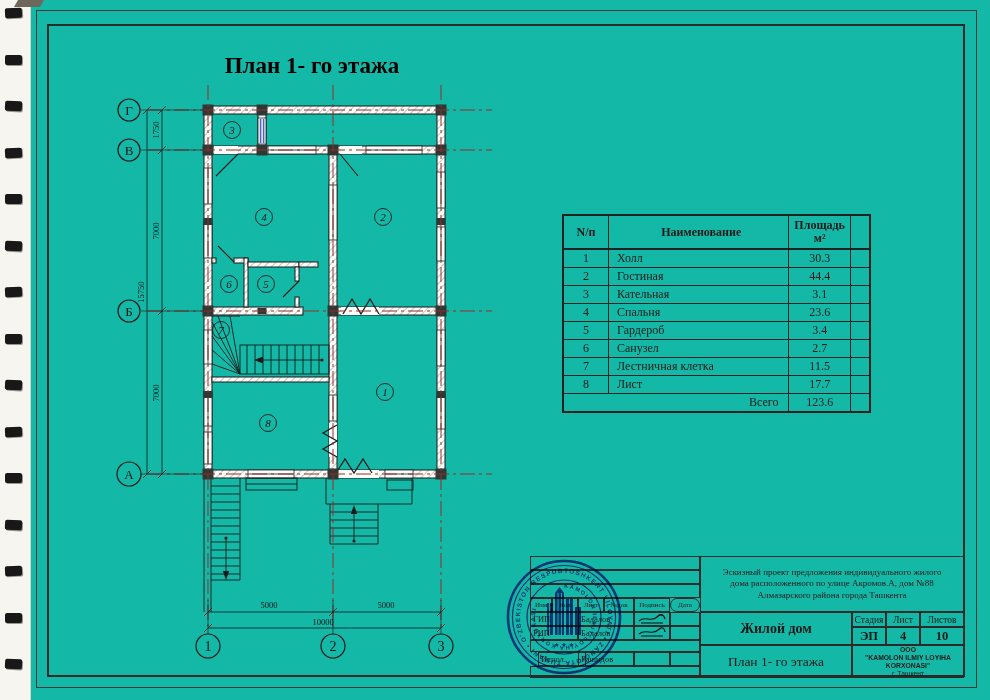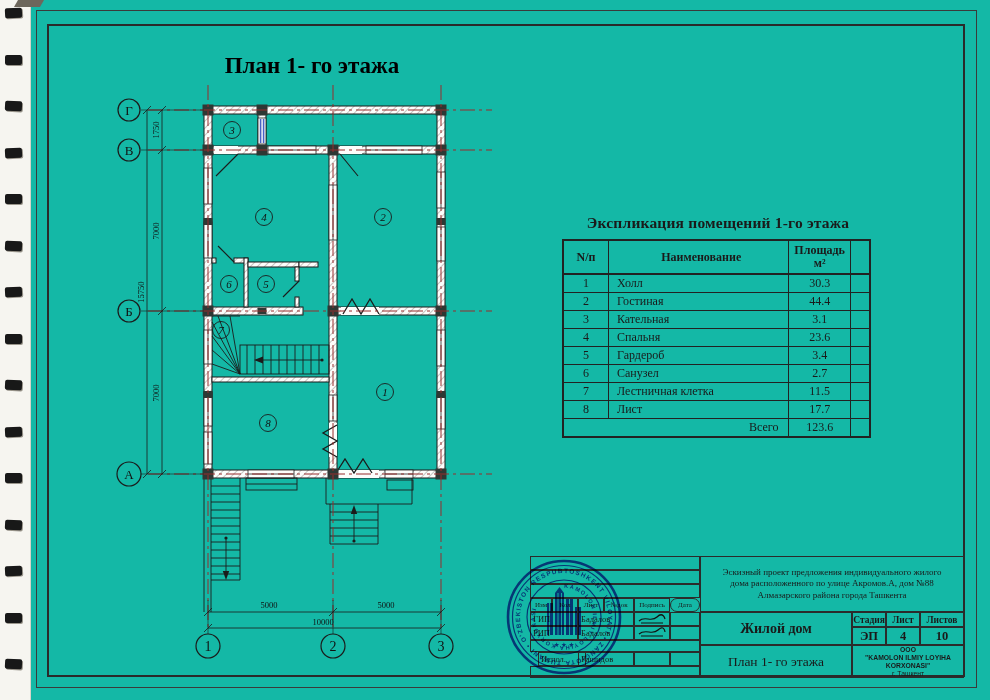--- a/index.html
+++ b/index.html
@@ -27,21 +27,21 @@
   .c-area{width:55px;text-align:center;}
   .c-x{width:14px;}
   .total-lbl{text-align:right;font-weight:bold;padding-right:10px !important;}
   
   .tb{position:absolute;left:530px;top:556px;width:434px;height:122px;box-sizing:border-box;}
   .tb .cell{position:absolute;box-sizing:border-box;border:1px solid #2b2b2b;background:transparent;
             display:flex;align-items:center;justify-content:center;text-align:center;overflow:hidden;}
   .tb .desc{font-size:9px;line-height:11.5px;padding:2px 6px;flex-direction:column;}
   .tb .big{font-size:14px;font-weight:bold;}
   .tb .med{font-size:13.5px;}
-  .tb .shead{font-size:9.5px;font-weight:bold;}
+  .tb .shead{font-size:9.5px;font-weight:normal;}
   .tb .sval{font-size:12.5px;font-weight:bold;}
   .tb .tiny{font-size:6.8px;font-weight:bold;line-height:8px;flex-direction:column;font-family:"Liberation Sans",sans-serif;}
   .tb .sighdr{font-size:7px;}
   .tb .signm{font-size:8.5px;justify-content:flex-start;padding-left:2px;}
   
   #stamp{position:absolute;left:499px;top:547px;width:130px;height:140px;mix-blend-mode:multiply;opacity:.92;}
 </style>
 </head>
 <body>
 
@@ -269,21 +269,20 @@
       <text x="232" y="134">3</text>
       <text x="264" y="221">4</text>
       <text x="266" y="288">5</text>
       <text x="229" y="288">6</text>
       <text x="221" y="334">7</text>
       <text x="268" y="427">8</text>
     </g>
   </svg>
 
   <div class="expl">
-    <div class="expl-title">Экспликация помещений 1-го этажа</div>
     <table class="expl-t">
       <tbody>
         <tr class="hdr">
           <td class="c-num">N/п</td>
           <td class="c-name" style="text-align:center;">Наименование</td>
           <td class="c-area">
             <span>Площадь</span><br>
             <span>м²</span>
           </td>
           <td class="c-x"></td>

